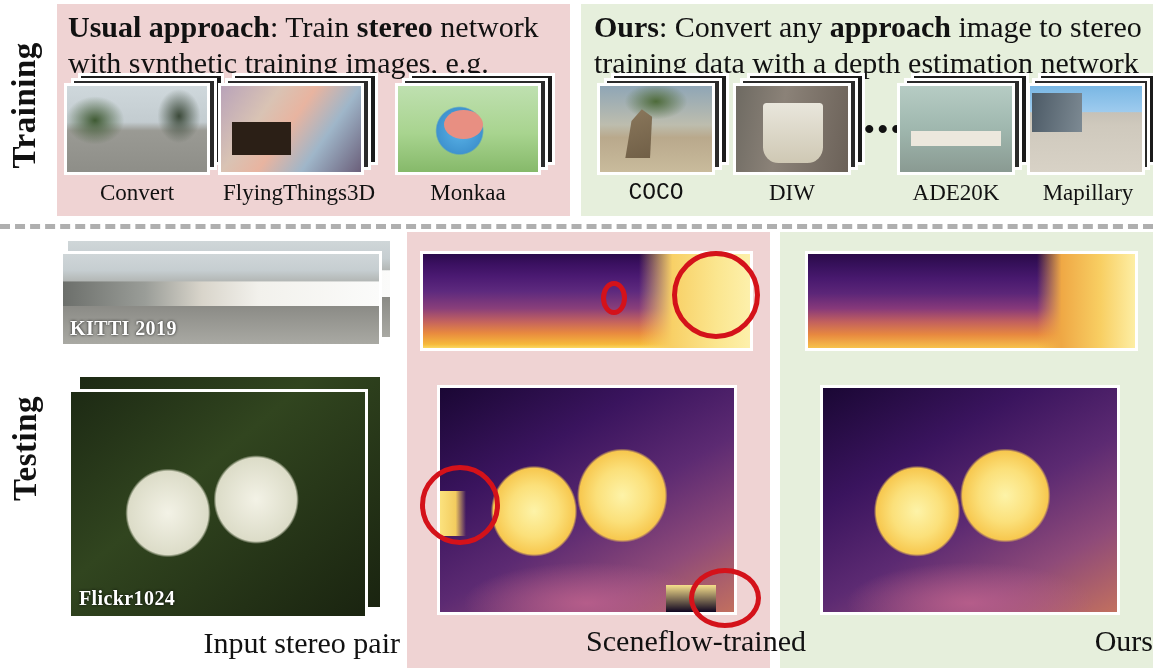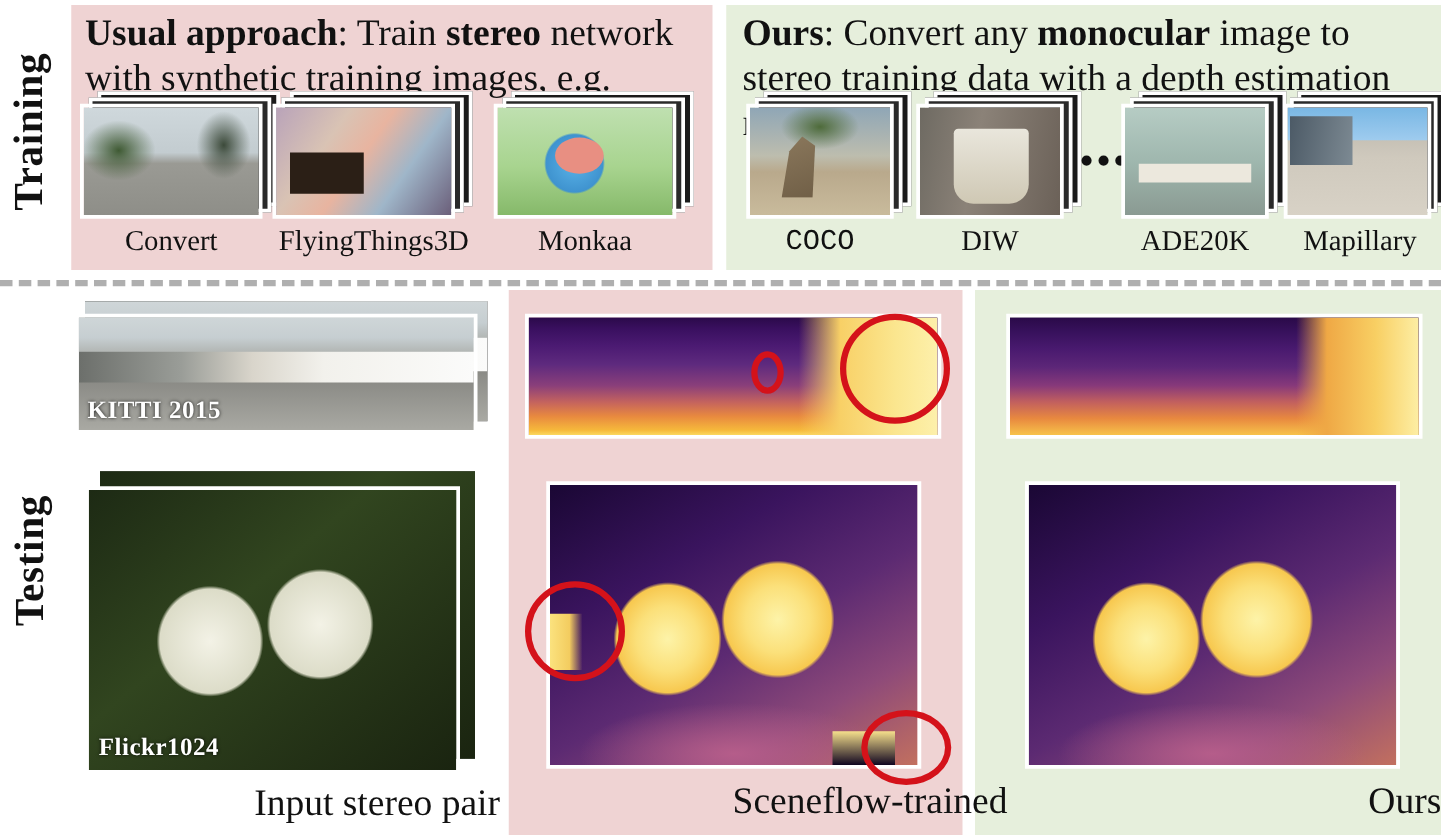--- a/index.html
+++ b/index.html
@@ -153,21 +153,21 @@
 <div class="abs vlabel vlabel-test">Testing</div>
 
 <div class="abs panel-pink-top"></div>
 <div class="abs panel-green-top"></div>
 
 <div class="abs head head-pink">
   <b>Usual approach</b><span>:</span><span> Train </span><b>stereo</b><span> network with synthetic training images, e.g. Sceneflow</span>
 </div>
 
 <div class="abs head head-green">
-  <b>Ours</b><span>:</span><span> Convert any </span><b>monocular</b><span> image to stereo training data with a depth estimation network</span>
+  <b>Ours</b><span>:</span><span> Convert any </span><b>approach</b><span> image to stereo training data with a depth estimation network</span>
 </div>
 
 <div class="stack" style="left:64px;top:83px;width:146px;height:92px;">
   <div class="sh" style="left:14px;top:-10px;width:146px;height:92px;"></div>
   <div class="sh sh2" style="left:7px;top:-5px;width:146px;height:92px;"></div>
   <div class="top" style="width:146px;height:92px;">
     <div class="art art-driving"></div>
   </div>
 </div>
 <div class="caption" style="left:54px;top:180px;width:166px;">Convert</div>
@@ -231,21 +231,21 @@
 <div class="abs divider"></div>
 
 <div class="abs panel-pink-bot"></div>
 <div class="abs panel-green-bot"></div>
 
 <div class="frame" style="left:68px;top:241px;width:322px;height:96px;background:#3b3b38;overflow:hidden;">
   <div class="art art-kitti" style="position:absolute;inset:0;"></div>
 </div>
 <div class="frame fw" style="left:60px;top:251px;width:322px;height:96px;">
   <div class="art art-kitti" style="position:absolute;inset:0;"></div>
-  <div class="tag" style="left:7px;bottom:4px;">KITTI 2015</div>
+  <div class="tag" style="left:7px;bottom:4px;">KITTI 2019</div>
 </div>
 
 <div class="frame" style="left:80px;top:377px;width:300px;height:230px;background:#16200f;overflow:hidden;">
   <div class="art art-flickr" style="position:absolute;inset:0;"></div>
 </div>
 <div class="frame fw" style="left:68px;top:389px;width:300px;height:230px;">
   <div class="art art-flickr" style="position:absolute;inset:0;"></div>
   <div class="tag" style="left:8px;bottom:6px;">Flickr1024</div>
 </div>
 

